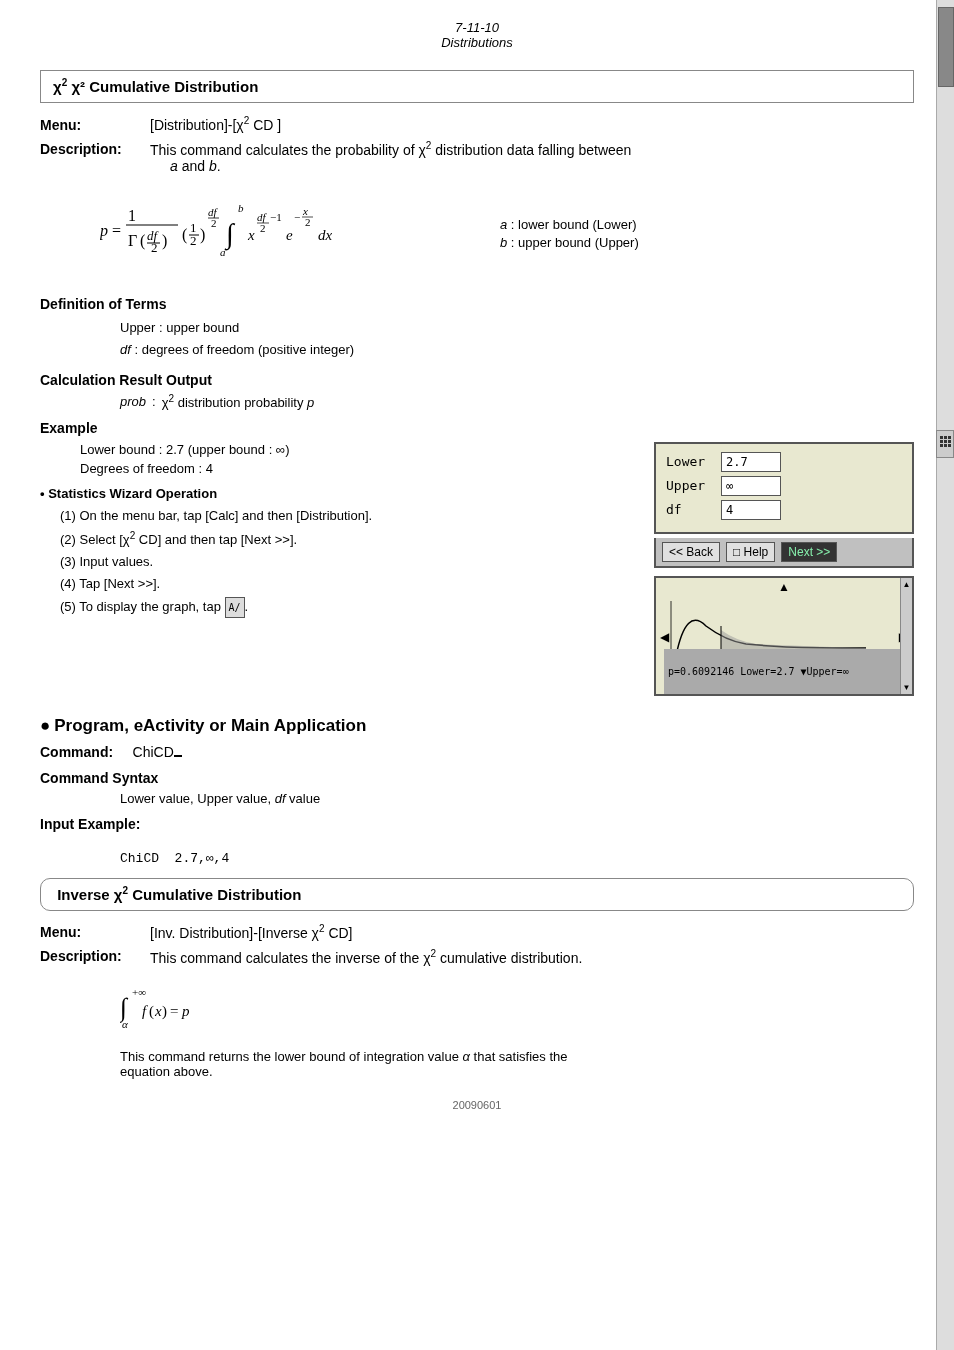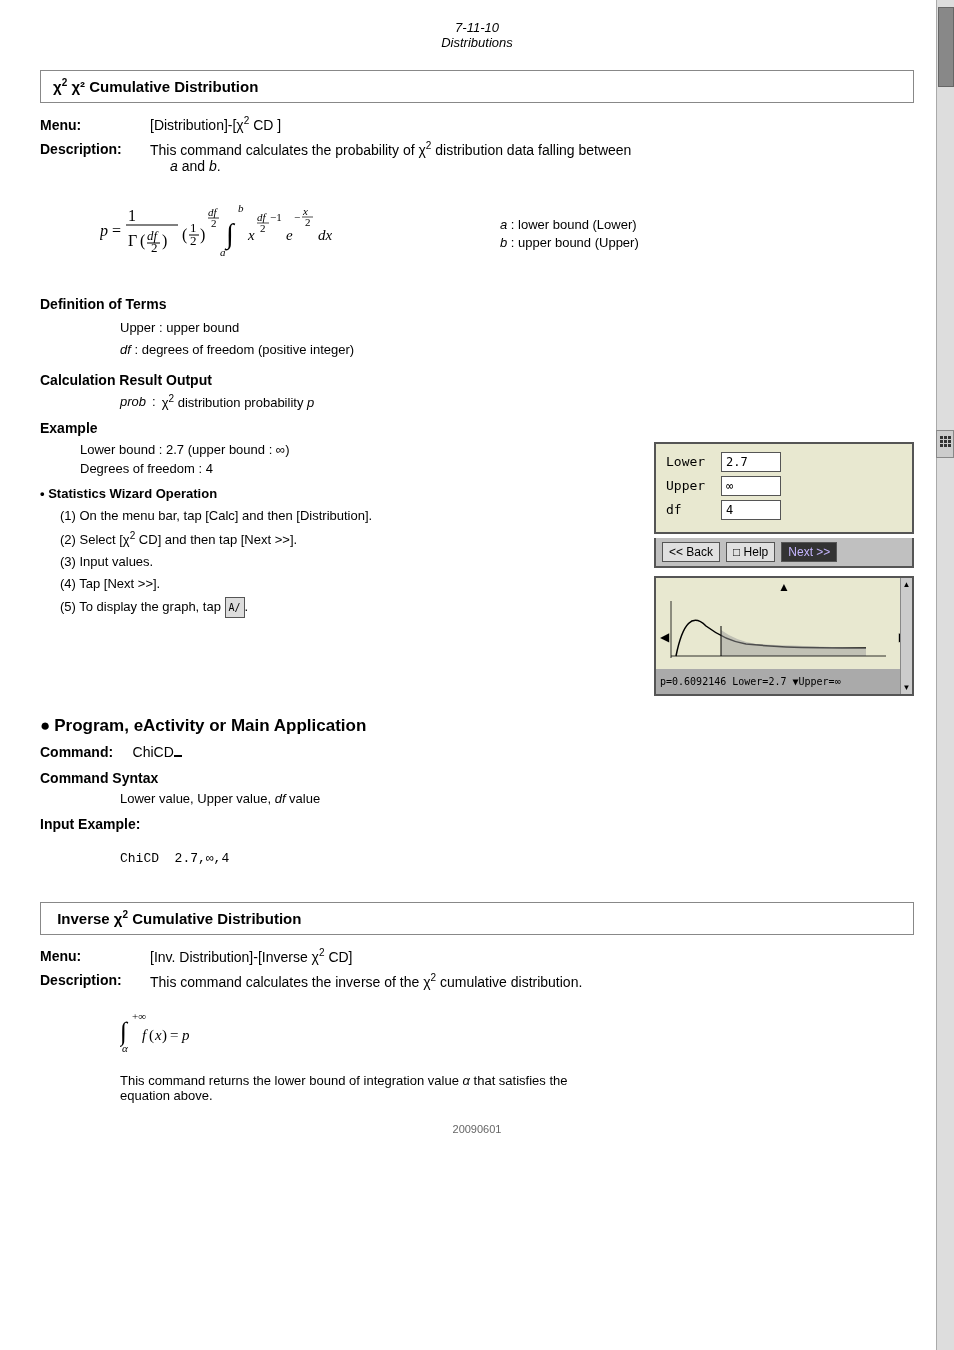--- a/index.html
+++ b/index.html
@@ -153,21 +153,21 @@
     .calc-btn {
       border: 1px solid #555;
       background: #e0e0e0;
       padding: 2px 6px;
       font-size: 12px;
       font-family: Arial, sans-serif;
       cursor: pointer;
     }
     .calc-btn-active {
       background: #333;
-      color: #c4b5fd;
+      color: #86efac;
     }
 
     
     .graph-screen {
       border: 2px solid #555;
       background: #e8e8d0;
       width: 260px;
       height: 120px;
       margin-top: 8px;
       position: relative;
@@ -188,28 +188,28 @@
     }
     .graph-arrow-left {
       position: absolute;
       left: 4px;
       top: 45%;
       font-size: 12px;
     }
     .graph-status-bar {
       position: absolute;
       bottom: 0;
-      left: 0;
+      left: 8px;
       right: 0;
       background: #aaa;
       display: flex;
       align-items: center;
       font-size: 10px;
       font-family: monospace;
-      padding: 7px 4px;
+      padding: 17px 4px;
     }
     .graph-scroll {
       position: absolute;
       right: 0;
       top: 0;
       bottom: 0;
       width: 12px;
       background: #ccc;
       border-left: 1px solid #888;
       display: flex;
@@ -540,21 +540,21 @@
       Lower value, Upper value, <em>df</em> value
     </span>
   </div>
 
   <div class="subsection-title">Input Example:</div>
   <div class="input-example">
     ChiCD&nbsp;&nbsp;2.7,∞,4
   </div>
 </div>
 
-<div class="section-box" style="margin-top: 36px;">
+<div class="section-box" style="margin-top: 12px; border-radius: 10px;">
   <span class="section-box-title">
     &nbsp;Inverse χ<sup>2</sup> Cumulative Distribution
   </span>
 </div>
 
 <div class="menu-row">
   <span class="menu-label">Menu:</span>
   <span>
     [Inv. Distribution]-[Inverse χ<sup>2</sup> CD]
   </span>

